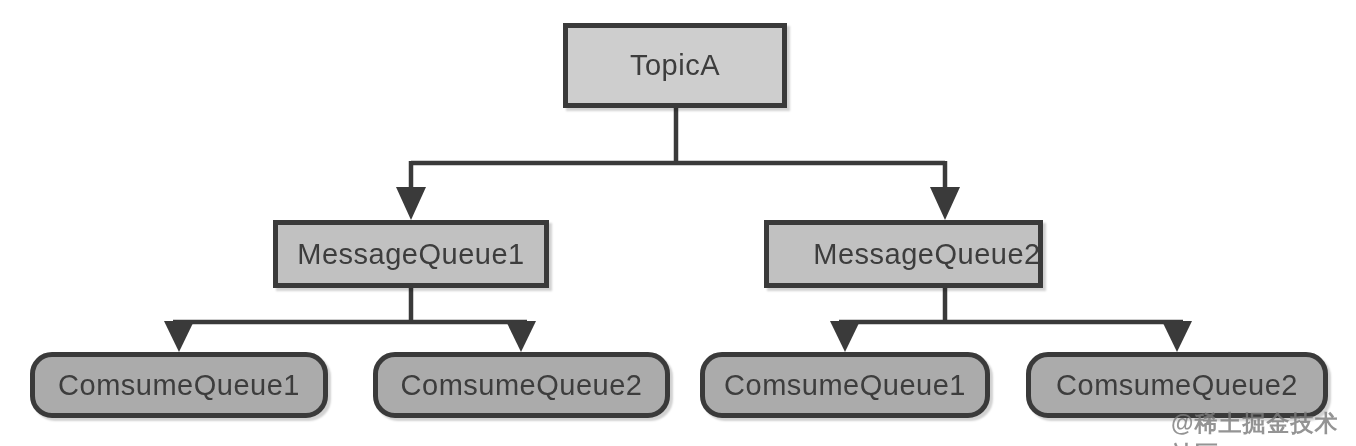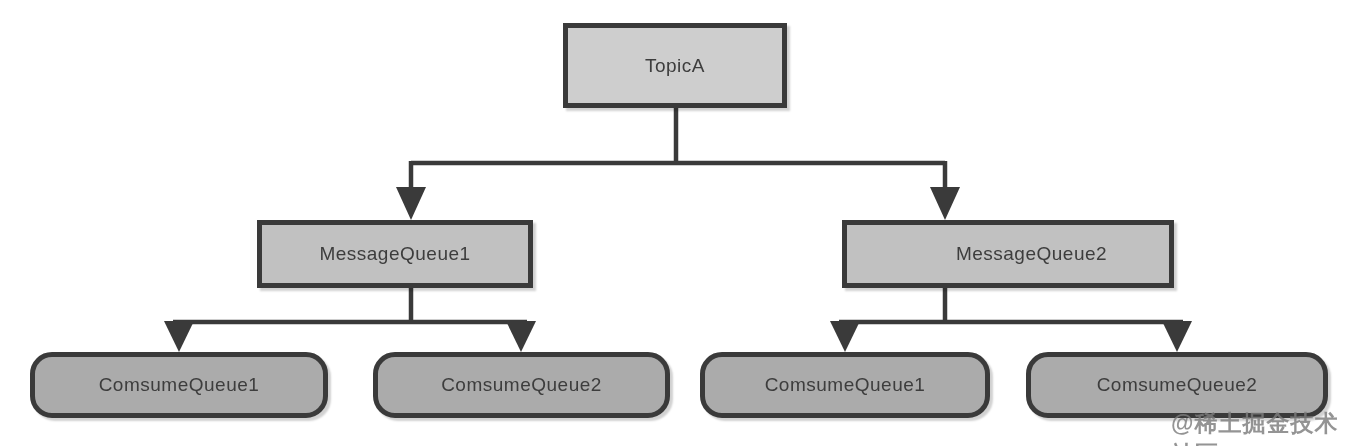--- a/index.html
+++ b/index.html
@@ -10,29 +10,29 @@
     overflow:hidden;
     font-family:"Liberation Sans","DejaVu Sans",sans-serif;
   }
   .wires{position:absolute;left:0;top:0;width:1356px;height:446px;}
   .node{
     position:absolute;
     box-sizing:border-box;
     border:5px solid #3a3a3a;
     display:flex;align-items:center;justify-content:center;
     color:#3d3d3d;
-    font-size:19px;
+    font-size:29px;
     letter-spacing:.5px;
     white-space:nowrap;
     box-shadow:3px 3px 2px rgba(0,0,0,0.18);
   }
   .node--topic{left:563px;top:23px;width:224px;height:85px;background:#cecece;}
   .node--mq{top:220px;height:68px;background:#c1c1c1;}
-  .node--mq1{left:257px;width:276px;}
-  .node--mq2{left:842px;width:332px;padding-left:47px;}
+  .node--mq1{left:273px;width:276px;}
+  .node--mq2{left:764px;width:279px;padding-left:47px;}
   .node--cq{top:352px;height:66px;background:#ababab;border-radius:22px;}
   .node--cq1{left:30px;width:298px;}
   .node--cq2{left:373px;width:297px;}
   .node--cq3{left:700px;width:290px;}
   .node--cq4{left:1026px;width:302px;}
   .watermark{
     position:absolute;
     left:1171px;top:408px;
     font-size:23px;
     font-weight:600;

